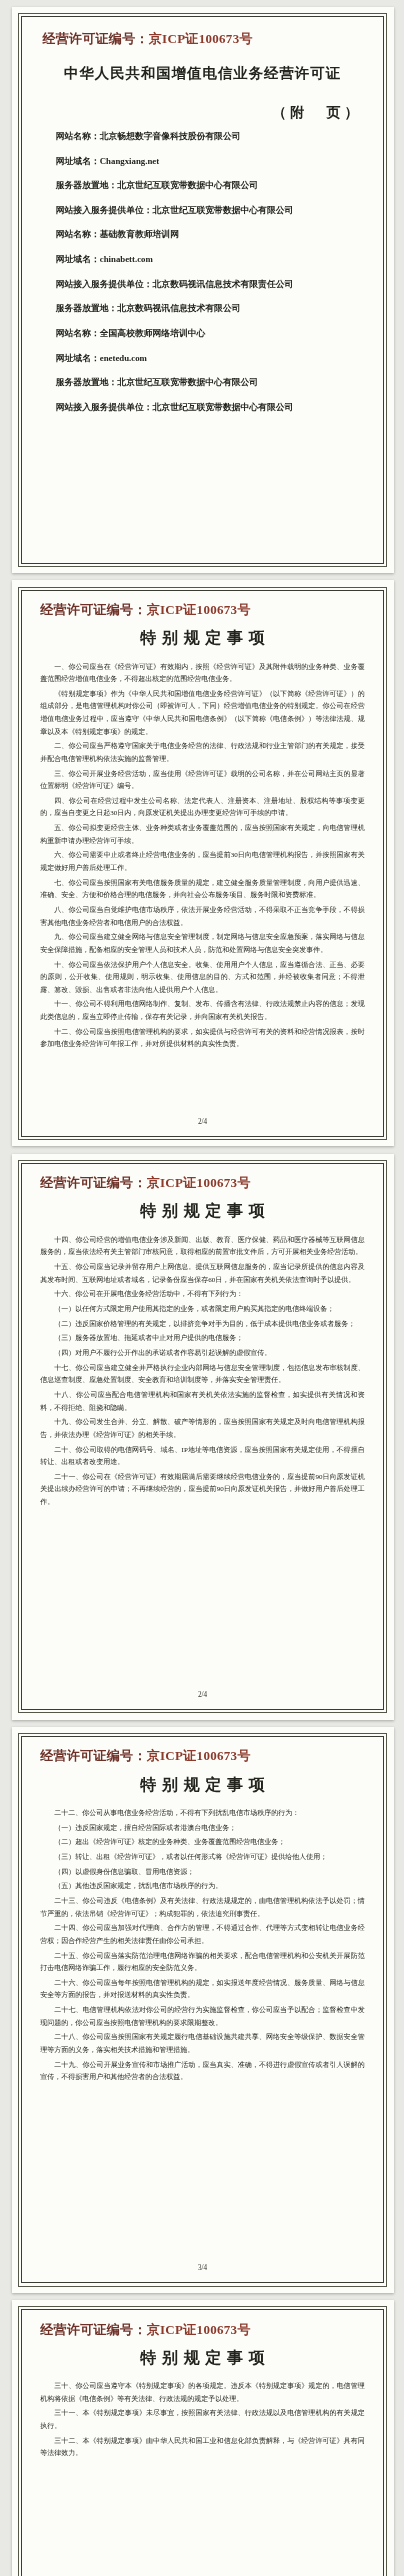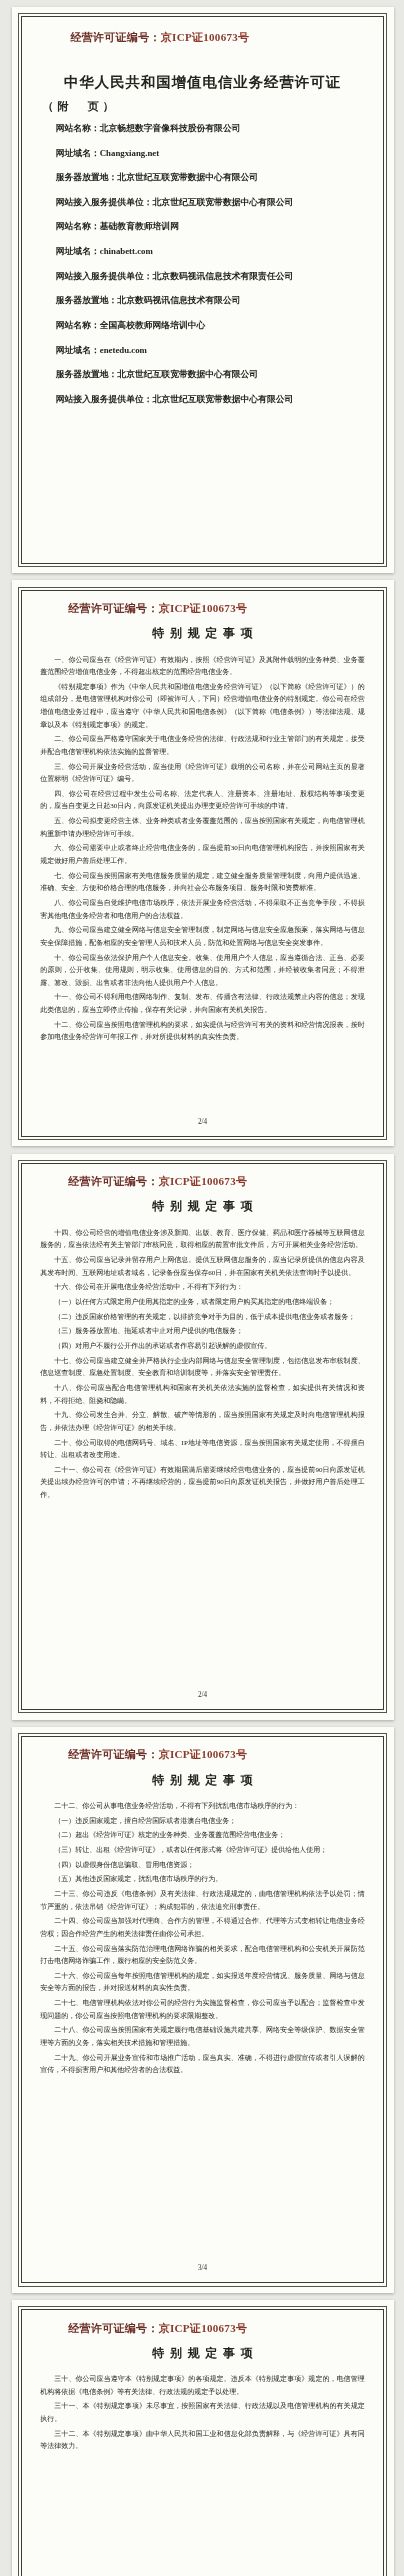--- a/index.html
+++ b/index.html
@@ -26,54 +26,54 @@
     padding: 2.1px;
   }
   .frame-inner {
     width: 100%;
     height: 100%;
     border: 1.5px solid #3b3b33;
     display: flex;
     flex-direction: column;
   }
   
-  .license-line { font-size: 11px; font-weight: bold; letter-spacing: 0.3px; margin-left: 28px; }
+  .license-line { font-size: 13px; font-weight: bold; letter-spacing: 0.3px; }
   .ll-label  { color: #6e3128; }
   .ll-number { color: #8c3a2c; }
   
   .cert-body { flex: 1; padding: 12.4px 20.6px 10.3px; display: flex; flex-direction: column; }
   .cert-title {
     text-align: center;
     font-size: 14.4px;
     font-weight: bold;
     letter-spacing: 1px;
-    margin-top: 28px;
+    margin-top: 16px;
   }
   .cert-subtitle {
-    text-align: left;
-    font-size: 11px;
+    text-align: right;
+    font-size: 14px;
     font-weight: bold;
     letter-spacing: 4.1px;
-    margin-top: 7px;
+    margin-top: 21px;
   }
   .cert-intro {
     font-size: 8.8px;
     font-weight: bold;
     line-height: 1.9;
     margin: 20.6px 13.4px 5.2px;
   }
   .entries { margin: 2.1px 13.4px 0; }
   .entry { font-size: 8.8px; font-weight: bold; line-height: 2.8; }
   .entry-label { }
   .entry-value { }
   
   .prov-body { flex: 1; padding: 10.3px 18.5px 5.2px; display: flex; flex-direction: column; }
   .prov-title {
     text-align: center;
-    font-size: 12px;
+    font-size: 16px;
     font-weight: bold;
     letter-spacing: 5.7px;
     padding-left: 5.7px; 
     margin: 9.3px 0 11.3px;
   }
   .paras { flex: 1; }
   .para {
     font-size: 7px;
     line-height: 1.8;
     text-align: justify;

